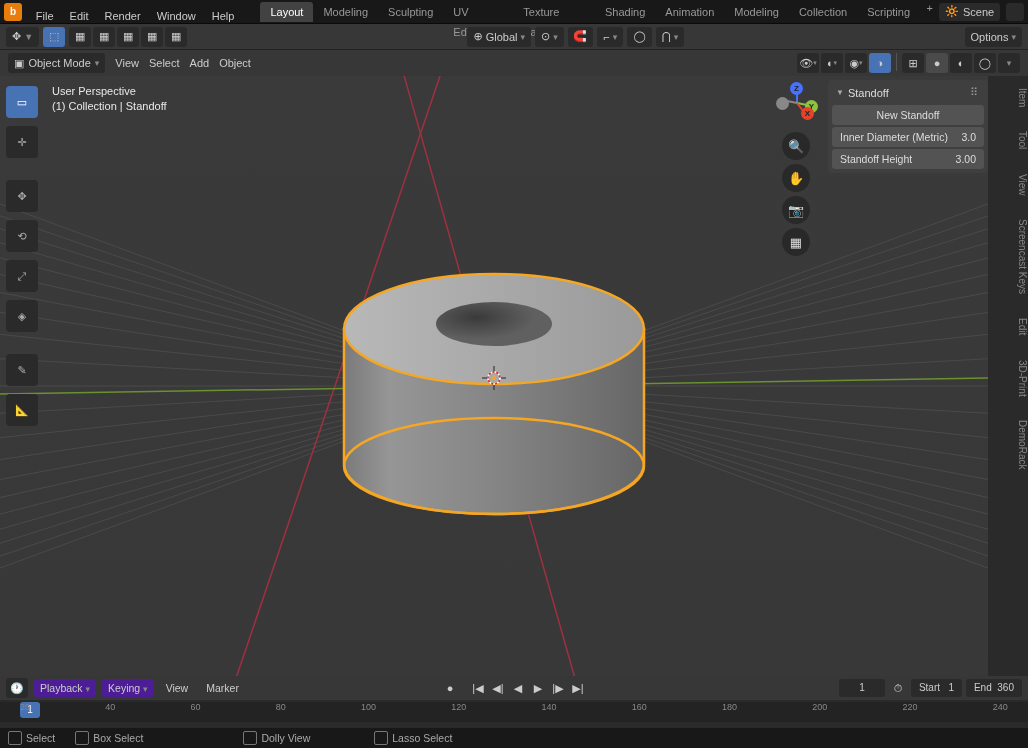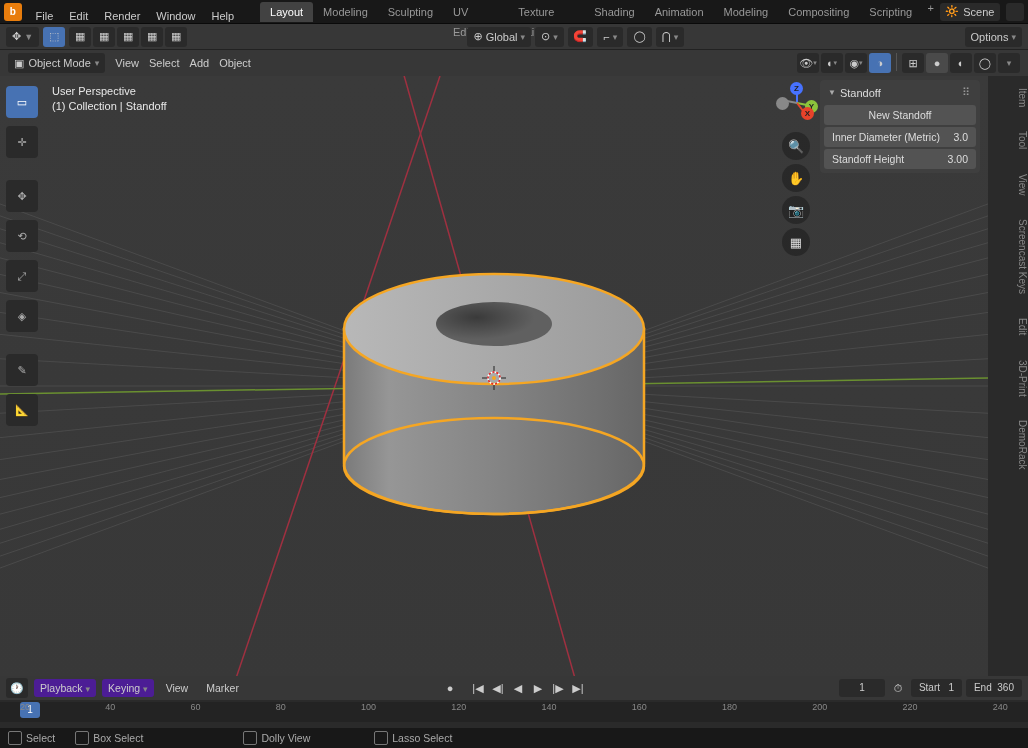--- a/index.html
+++ b/index.html
@@ -30,21 +30,21 @@
 .tool-btn.active{background:#4772b3;color:#fff}
 .persp-label{position:absolute;left:52px;top:8px;color:#e8e8e8;font-size:11px;line-height:15px}
 .gizmo-area{position:absolute;right:10px;top:6px;width:40px}
 .nav-gizmo{width:42px;height:42px;margin:0 auto 8px;position:relative}
 .gizmo-ball{position:absolute;width:13px;height:13px;border-radius:50%;font-size:8px;display:flex;align-items:center;justify-content:center;color:#222;font-weight:bold}
 .gizmo-z{background:#4772ff;top:0;left:14px}
 .gizmo-y{background:#8cc43c;top:18px;right:0}
 .gizmo-x{background:#e6422a;bottom:4px;left:25px}
 .gizmo-neg{background:#888;bottom:14px;left:0}
 .nav-btn{width:28px;height:28px;background:rgba(30,30,30,.6);border-radius:50%;margin:4px auto;cursor:pointer;display:flex;align-items:center;justify-content:center;color:#ddd;font-size:13px}
-.operator-panel{position:absolute;right:8px;top:4px;width:160px;background:#3f3f3f;border-radius:4px;padding:2px}
+.operator-panel{position:absolute;right:0;top:4px;width:160px;background:#3f3f3f;border-radius:4px;padding:2px}
 .op-header{padding:4px 6px;color:#ddd;font-size:11px;display:flex;align-items:center}
 .op-header::before{content:"▼";font-size:8px;margin-right:4px;color:#aaa}
 .op-dots{margin-left:auto;letter-spacing:2px;color:#999}
 .op-row{background:#535353;margin:2px;padding:4px 8px;border-radius:3px;display:flex;justify-content:space-between;color:#ddd;font-size:10.5px;cursor:pointer}
 .op-row.center{justify-content:center}
 .right-tabs{position:absolute;right:0;top:76px;width:40px;bottom:52px;background:#2a2a2a;display:flex;flex-direction:column}
 .rt-tab{writing-mode:vertical-rl;padding:12px 0;text-align:center;color:#888;cursor:pointer;font-size:10px;border-left:2px solid transparent}
 .timeline{position:absolute;bottom:0;left:0;right:0;height:52px;background:#2a2a2a}
 .tl-header{height:24px;display:flex;align-items:center;padding:0 6px;gap:6px;background:#373737}
 .tl-ctrl{padding:0 6px;height:18px;line-height:18px;color:#ccc;background:#4c1d95;border-radius:3px;cursor:pointer;font-size:10.5px}
@@ -74,21 +74,21 @@
   <div class="menu-item">Help</div>
   <div class="workspace-tabs">
     <div class="ws-tab active">Layout</div>
     <div class="ws-tab">Modeling</div>
     <div class="ws-tab">Sculpting</div>
     <div class="ws-tab">UV Editing</div>
     <div class="ws-tab">Texture Paint</div>
     <div class="ws-tab">Shading</div>
     <div class="ws-tab">Animation</div>
     <div class="ws-tab">Modeling</div>
-    <div class="ws-tab">Compositing</div>
+    <div class="ws-tab">Collection</div>
     <div class="ws-tab">Scripting</div>
     <div class="ws-add">+</div>
   </div>
   <div class="scene-field">
     <span>🔆</span>
     <span>Scene</span>
   </div>
   <div class="copy-btn"></div>
 </div>
 

